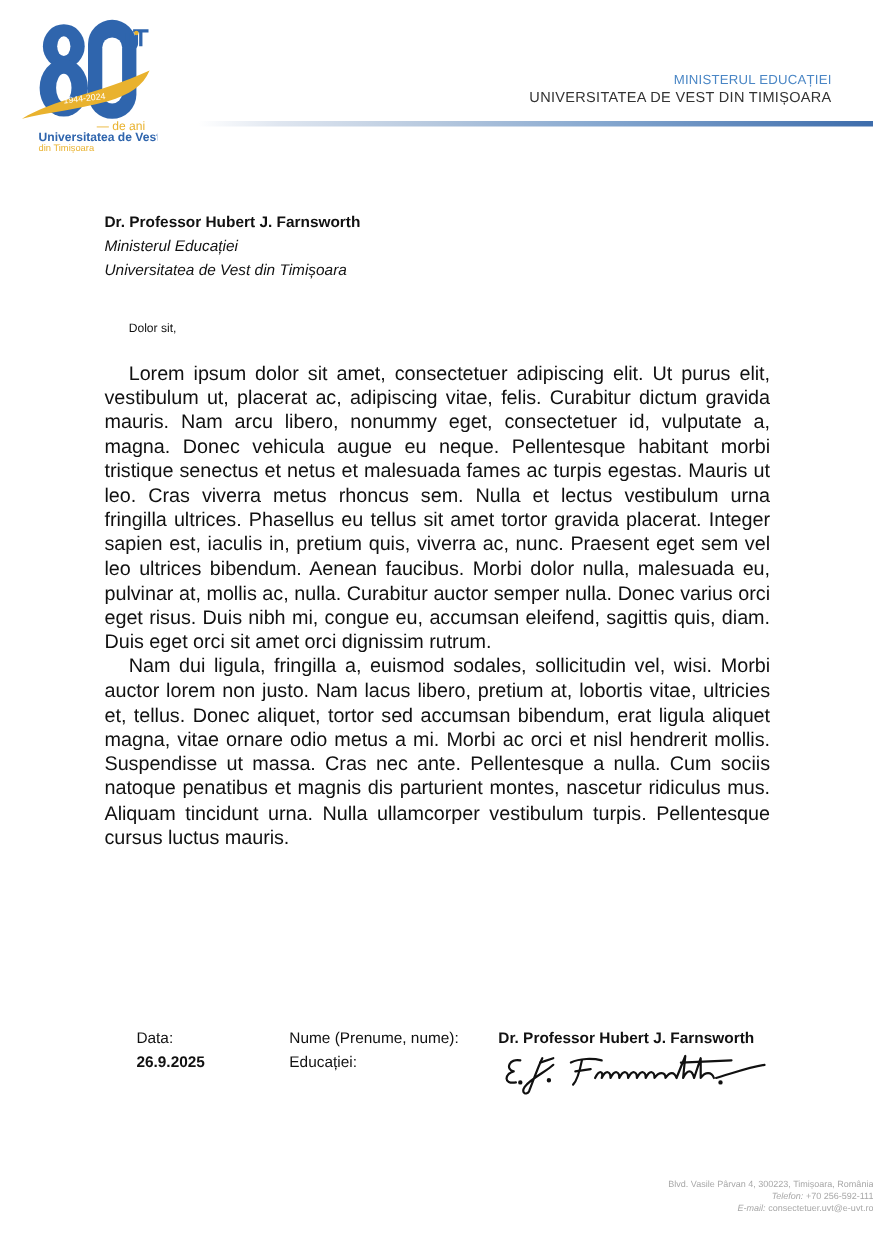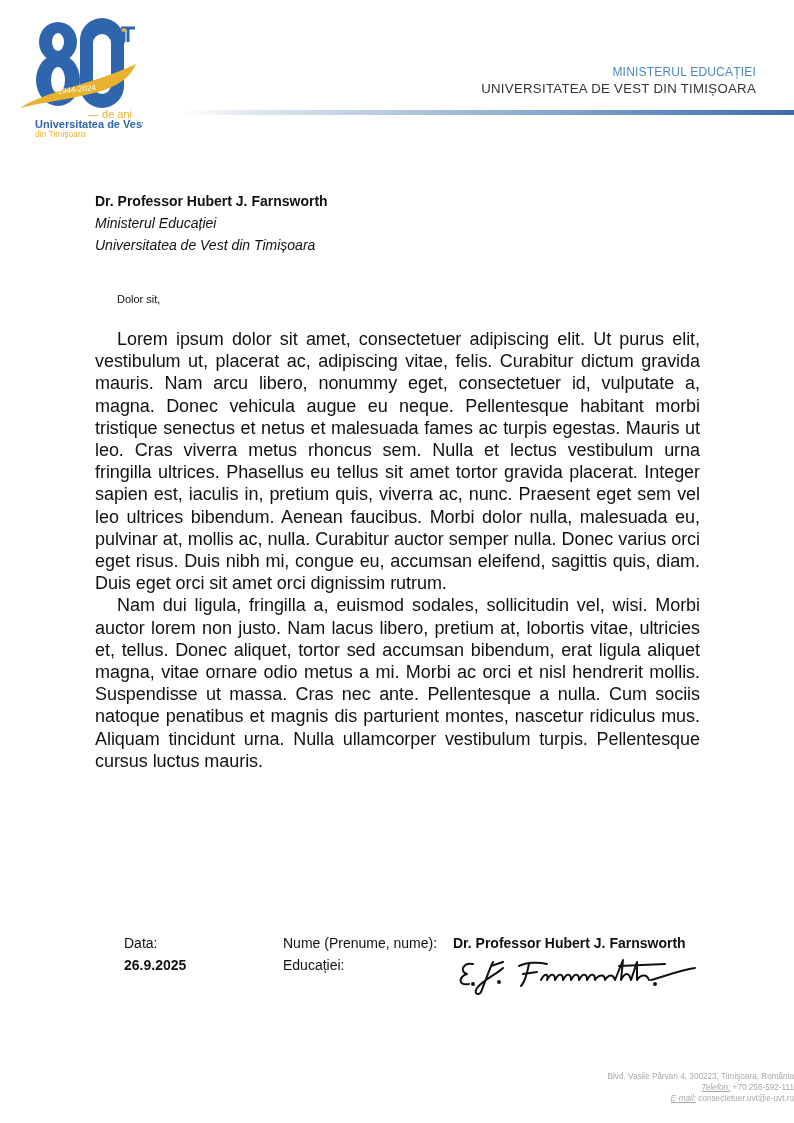--- a/index.html
+++ b/index.html
@@ -22,27 +22,27 @@
 
   .salutation { position: absolute; left: 117px; top: 293px; font-size: 11px; }
 
   .body-text { position: absolute; left: 95px; top: 328px; width: 605px; font-size: 18px;
     line-height: 22.2px; text-align: justify; letter-spacing: -0.05px; }
   .body-text p { margin: 0; text-indent: 22px; }
 
   .sig-block { position: absolute; top: 932px; font-size: 14px; line-height: 22px; }
   .sig-date { left: 107px; margin-left: 17px; }
   .sig-date .val { font-weight: bold; }
-  .sig-labels { left: 283px; }
+  .sig-labels { left: 263px; }
   .sig-name { left: 453px; font-weight: bold; }
   .signature { position: absolute; left: 455px; top: 952px; width: 250px; height: 45px; }
 
   .footer { position: absolute; left: 4px; right: 0; top: 1071px; text-align: right;
     font-size: 8.2px; line-height: 11px; color: #a8a8a8; }
-  .footer .lbl { font-style: italic; text-decoration: underline; }
+  .footer .lbl { font-style: italic; }
 </style>
 </head>
 <body>
 
 <div class="logo">
   <svg viewBox="0 0 125 128">
 
     <g>
       <ellipse cx="40" cy="30" rx="19" ry="20" fill="#2f65ad"></ellipse>
       <ellipse cx="40" cy="68" rx="22" ry="26" fill="#2f65ad"></ellipse>

